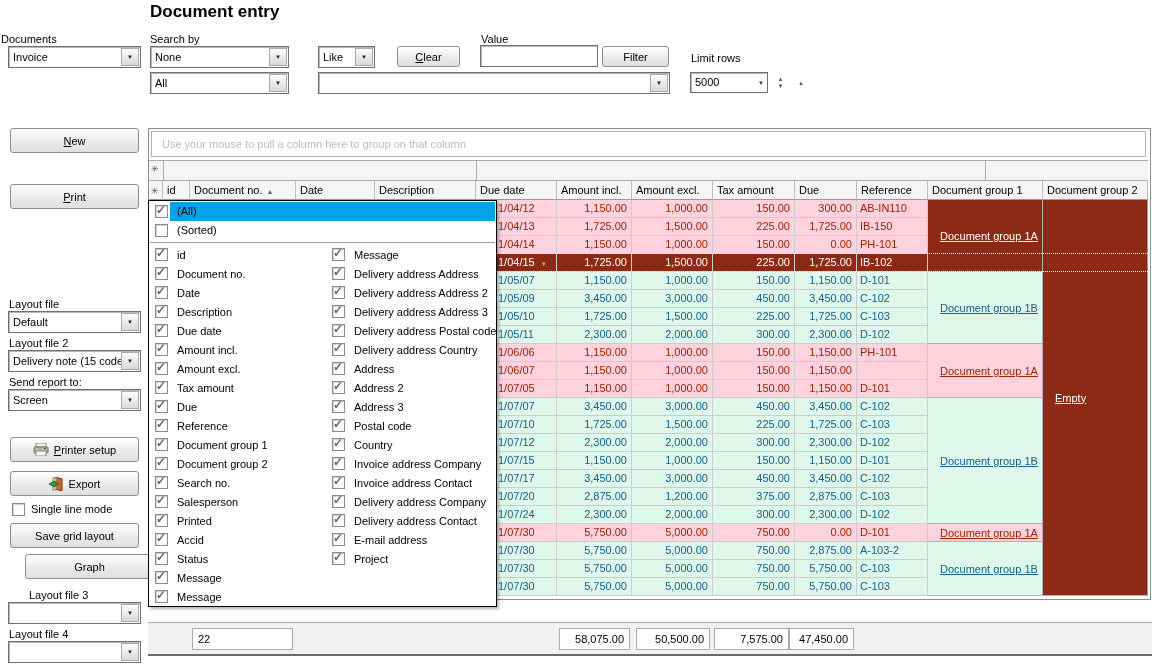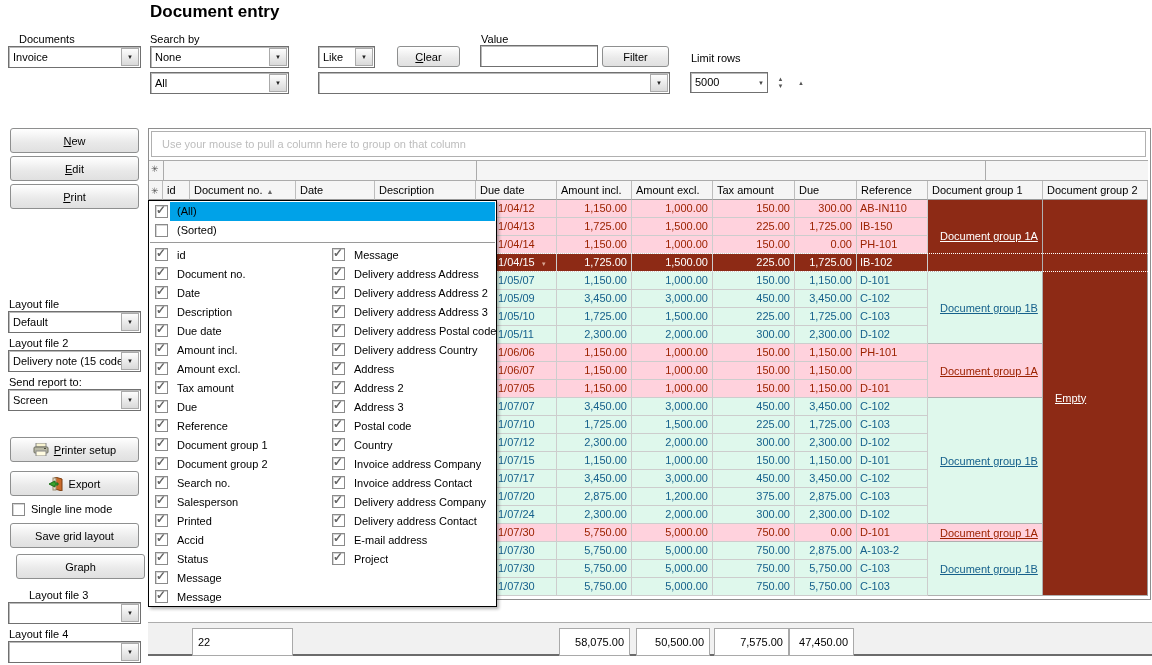--- a/index.html
+++ b/index.html
@@ -44,41 +44,41 @@
   .c-ref{padding-left:3px;}
   .dgblock{position:absolute;box-sizing:border-box;display:flex;align-items:center;
            padding-left:12px;border-right:1px solid #b0b0b0;border-bottom:1px solid #b0b0b0;
            overflow:hidden;white-space:nowrap;text-decoration:underline;}
   .dg-maroon{background:#8d2a15;color:#fff;}
   .dg-mint{background:#dff8ec;color:#16618c;}
   .dg-pink{background:#ffd2dd;color:#9c2200;}
   .dotline{position:absolute;height:0;border-top:1px dotted #fff;z-index:5;}
   
   .footband{position:absolute;background:#f1f1f1;border-top:1px solid #adadad;border-bottom:2px solid #6b6b6b;box-sizing:border-box;}
-  .sumbox{position:absolute;box-sizing:border-box;height:28px;background:#fff;border:1px solid #a9a9a9;
+  .sumbox{position:absolute;box-sizing:border-box;height:22px;background:#fff;border:1px solid #a9a9a9;
           display:flex;align-items:center;padding:0 5px;}
   .sumbox.num{justify-content:flex-end;}
   
   #chooser{position:absolute;left:148px;top:200px;width:349px;height:407px;background:#fff;
            border:1px solid #000;box-shadow:2px 2px 3px rgba(0,0,0,.3);z-index:50;box-sizing:border-box;}
   .chitem{position:absolute;height:19px;line-height:19px;white-space:nowrap;overflow:hidden;}
   .chhl{position:absolute;background:#00a2e8;}
   .spin{position:absolute;display:flex;flex-direction:column;justify-content:center;color:#555;
         font-size:6px;line-height:7px;align-items:center;}
   .arrowglyph{font-size:6px;color:#444;}
   .sorticon{font-size:7px;color:#666;margin-left:4px;}
 </style>
 </head>
 <body>
 
 <div id="stage">
 
   <div class="lbl title" style="left:150px;top:2px;">Document entry</div>
 
-  <div class="lbl" style="left:19px;top:33px;">Documents</div>
+  <div class="lbl" style="left:1px;top:33px;">Documents</div>
   <div class="combo" style="left:8px;top:46px;width:133px;height:22px;">
     <span class="val">Invoice</span>
     <span class="cbtn">
         <span>▼</span>
       </span>
   </div>
 
   <div class="lbl" style="left:150px;top:33px;">Search by</div>
   <div class="combo" style="left:150px;top:46px;width:139px;height:22px;">
     <span class="val">None</span>
@@ -125,23 +125,20 @@
   <div class="spin" style="left:774px;top:72px;width:13px;height:21px;">
     <span>▲</span>
     <span>▼</span>
   </div>
   <div class="spin" style="left:794px;top:76px;width:14px;height:14px;">
     <span>▲</span>
   </div>
 
   <div class="btn" style="left:10px;top:128px;width:129px;height:25px;">
     <span class="hk">New</span>
-  </div>
-  <div class="btn" style="left:10px;top:156px;width:129px;height:25px;">
-    <span class="hk">Edit</span>
   </div>
   <div class="btn" style="left:10px;top:184px;width:129px;height:25px;">
     <span class="hk">Print</span>
   </div>
 
   <div class="lbl" style="left:9px;top:298px;">Layout file</div>
   <div class="combo" style="left:8px;top:311px;width:133px;height:22px;">
     <span class="val">Default</span>
     <span class="cbtn">
         <span>▼</span>
@@ -183,21 +180,21 @@
     </span>
     <span>Export</span>
   </div>
 
   <div class="cb" style="left:12px;top:503px;"></div>
   <div class="lbl" style="left:31px;top:503px;">Single line mode</div>
 
   <div class="btn" style="left:10px;top:523px;width:129px;height:25px;">
     <span>Save grid layout</span>
   </div>
-  <div class="btn" style="left:16px;top:554px;width:129px;height:25px;">
+  <div class="btn" style="left:25px;top:554px;width:129px;height:25px;">
     <span>Graph</span>
   </div>
 
   <div class="lbl" style="left:9px;top:589px;margin-left:20px;">Layout file 3</div>
   <div class="combo" style="left:8px;top:602px;width:133px;height:22px;">
     <span class="val"></span>
     <span class="cbtn">
         <span>▼</span>
       </span>
   </div>

